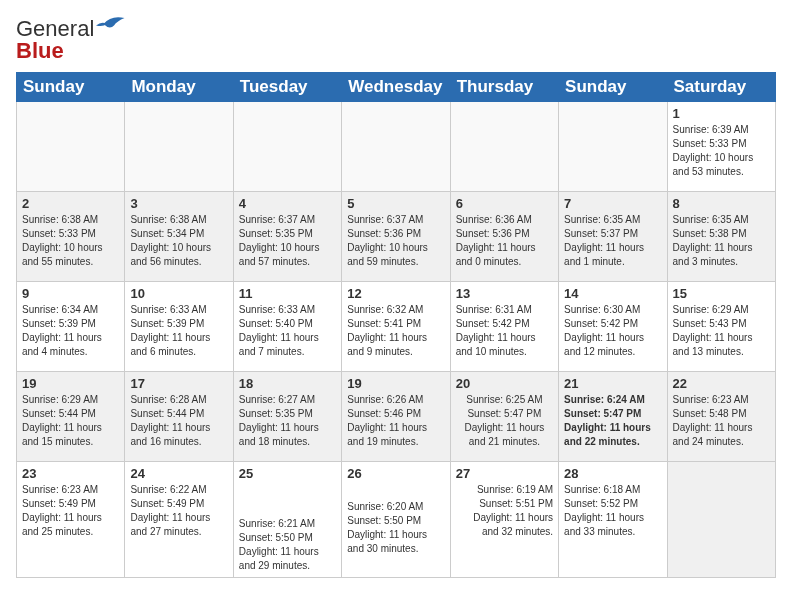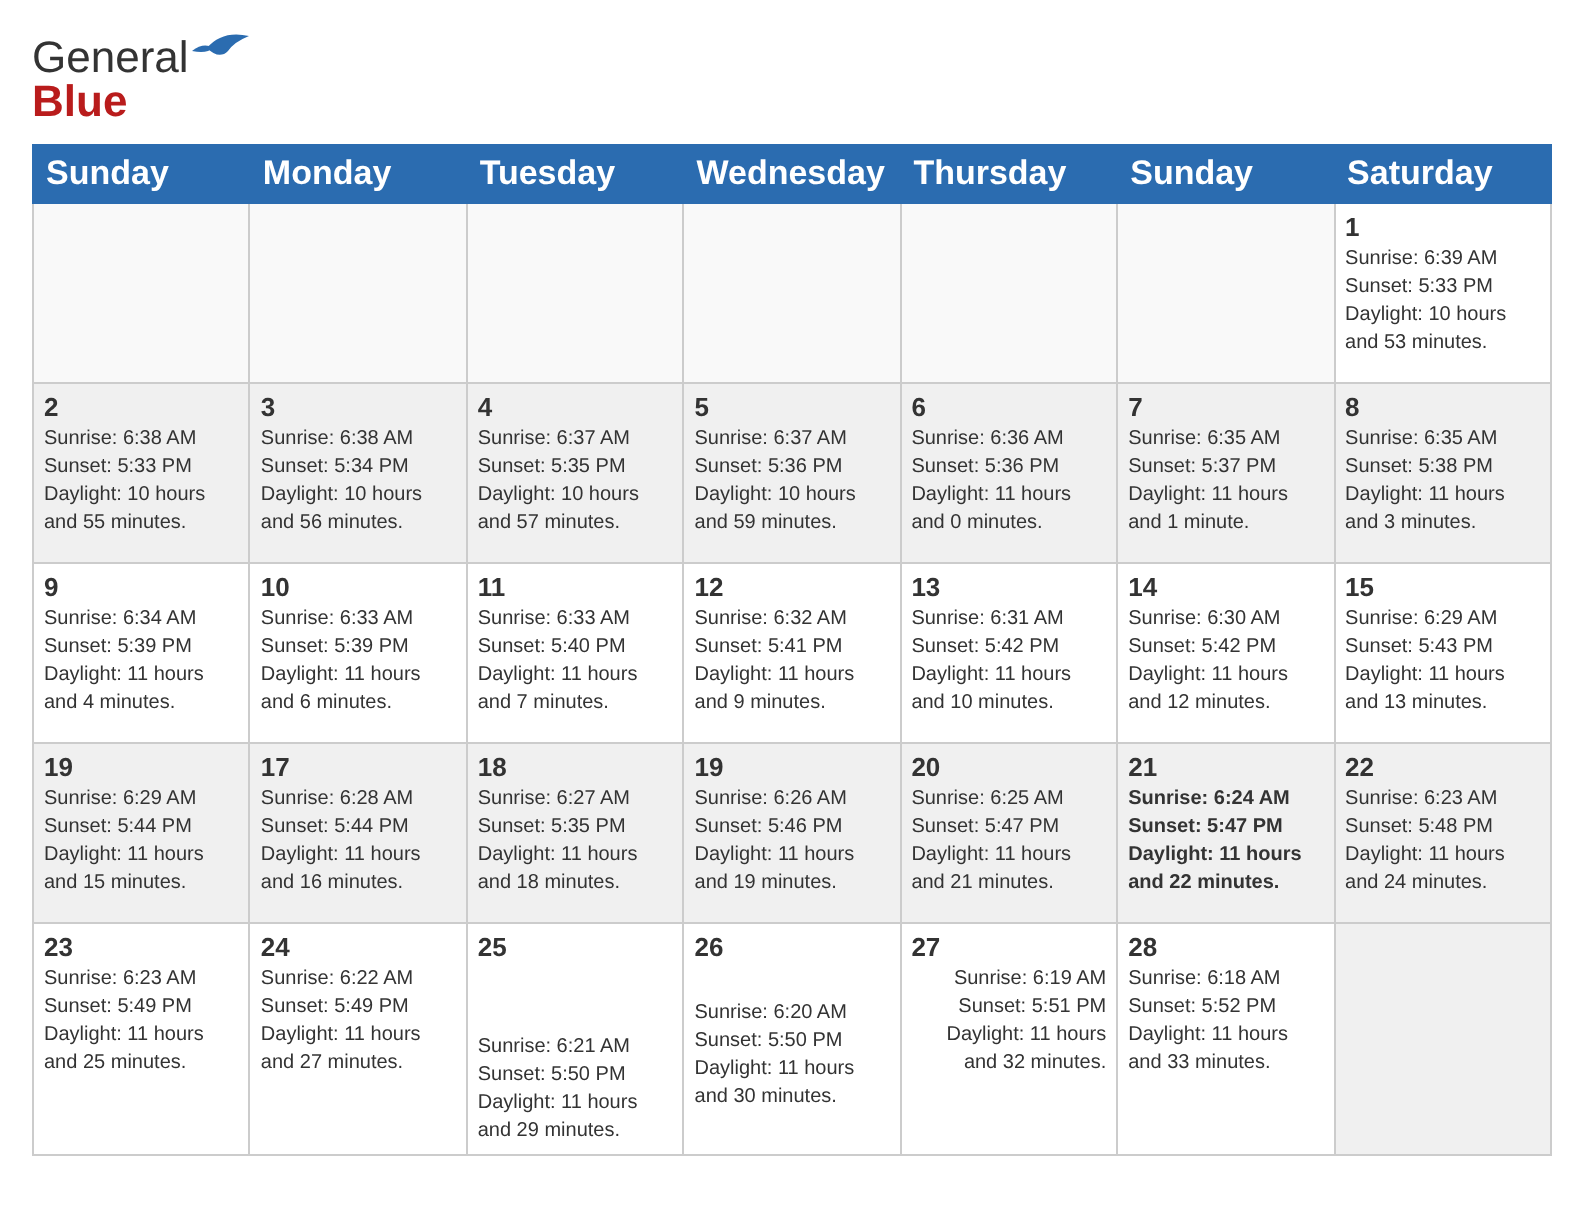--- a/index.html
+++ b/index.html
@@ -254,21 +254,21 @@
         </td>
         <td class="shaded">
           <span class="day-number">19</span>
           <div class="day-info" style="white-space: pre-line;">Sunrise: 6:26 AM
 Sunset: 5:46 PM
 Daylight: 11 hours
 and 19 minutes.</div>
         </td>
         <td class="shaded">
           <span class="day-number">20</span>
-          <div class="day-info" style="white-space: pre-line;">Sunrise: 6:25 AM
+          <div class="day-info" style="white-space: pre-line; text-align: center;">Sunrise: 6:25 AM
 Sunset: 5:47 PM
 Daylight: 11 hours
 and 21 minutes.</div>
         </td>
         <td class="shaded">
           <span class="day-number">21</span>
           <div class="day-info" style="white-space: pre-line; font-weight: bold;">Sunrise: 6:24 AM
 Sunset: 5:47 PM
 Daylight: 11 hours
 and 22 minutes.</div>

